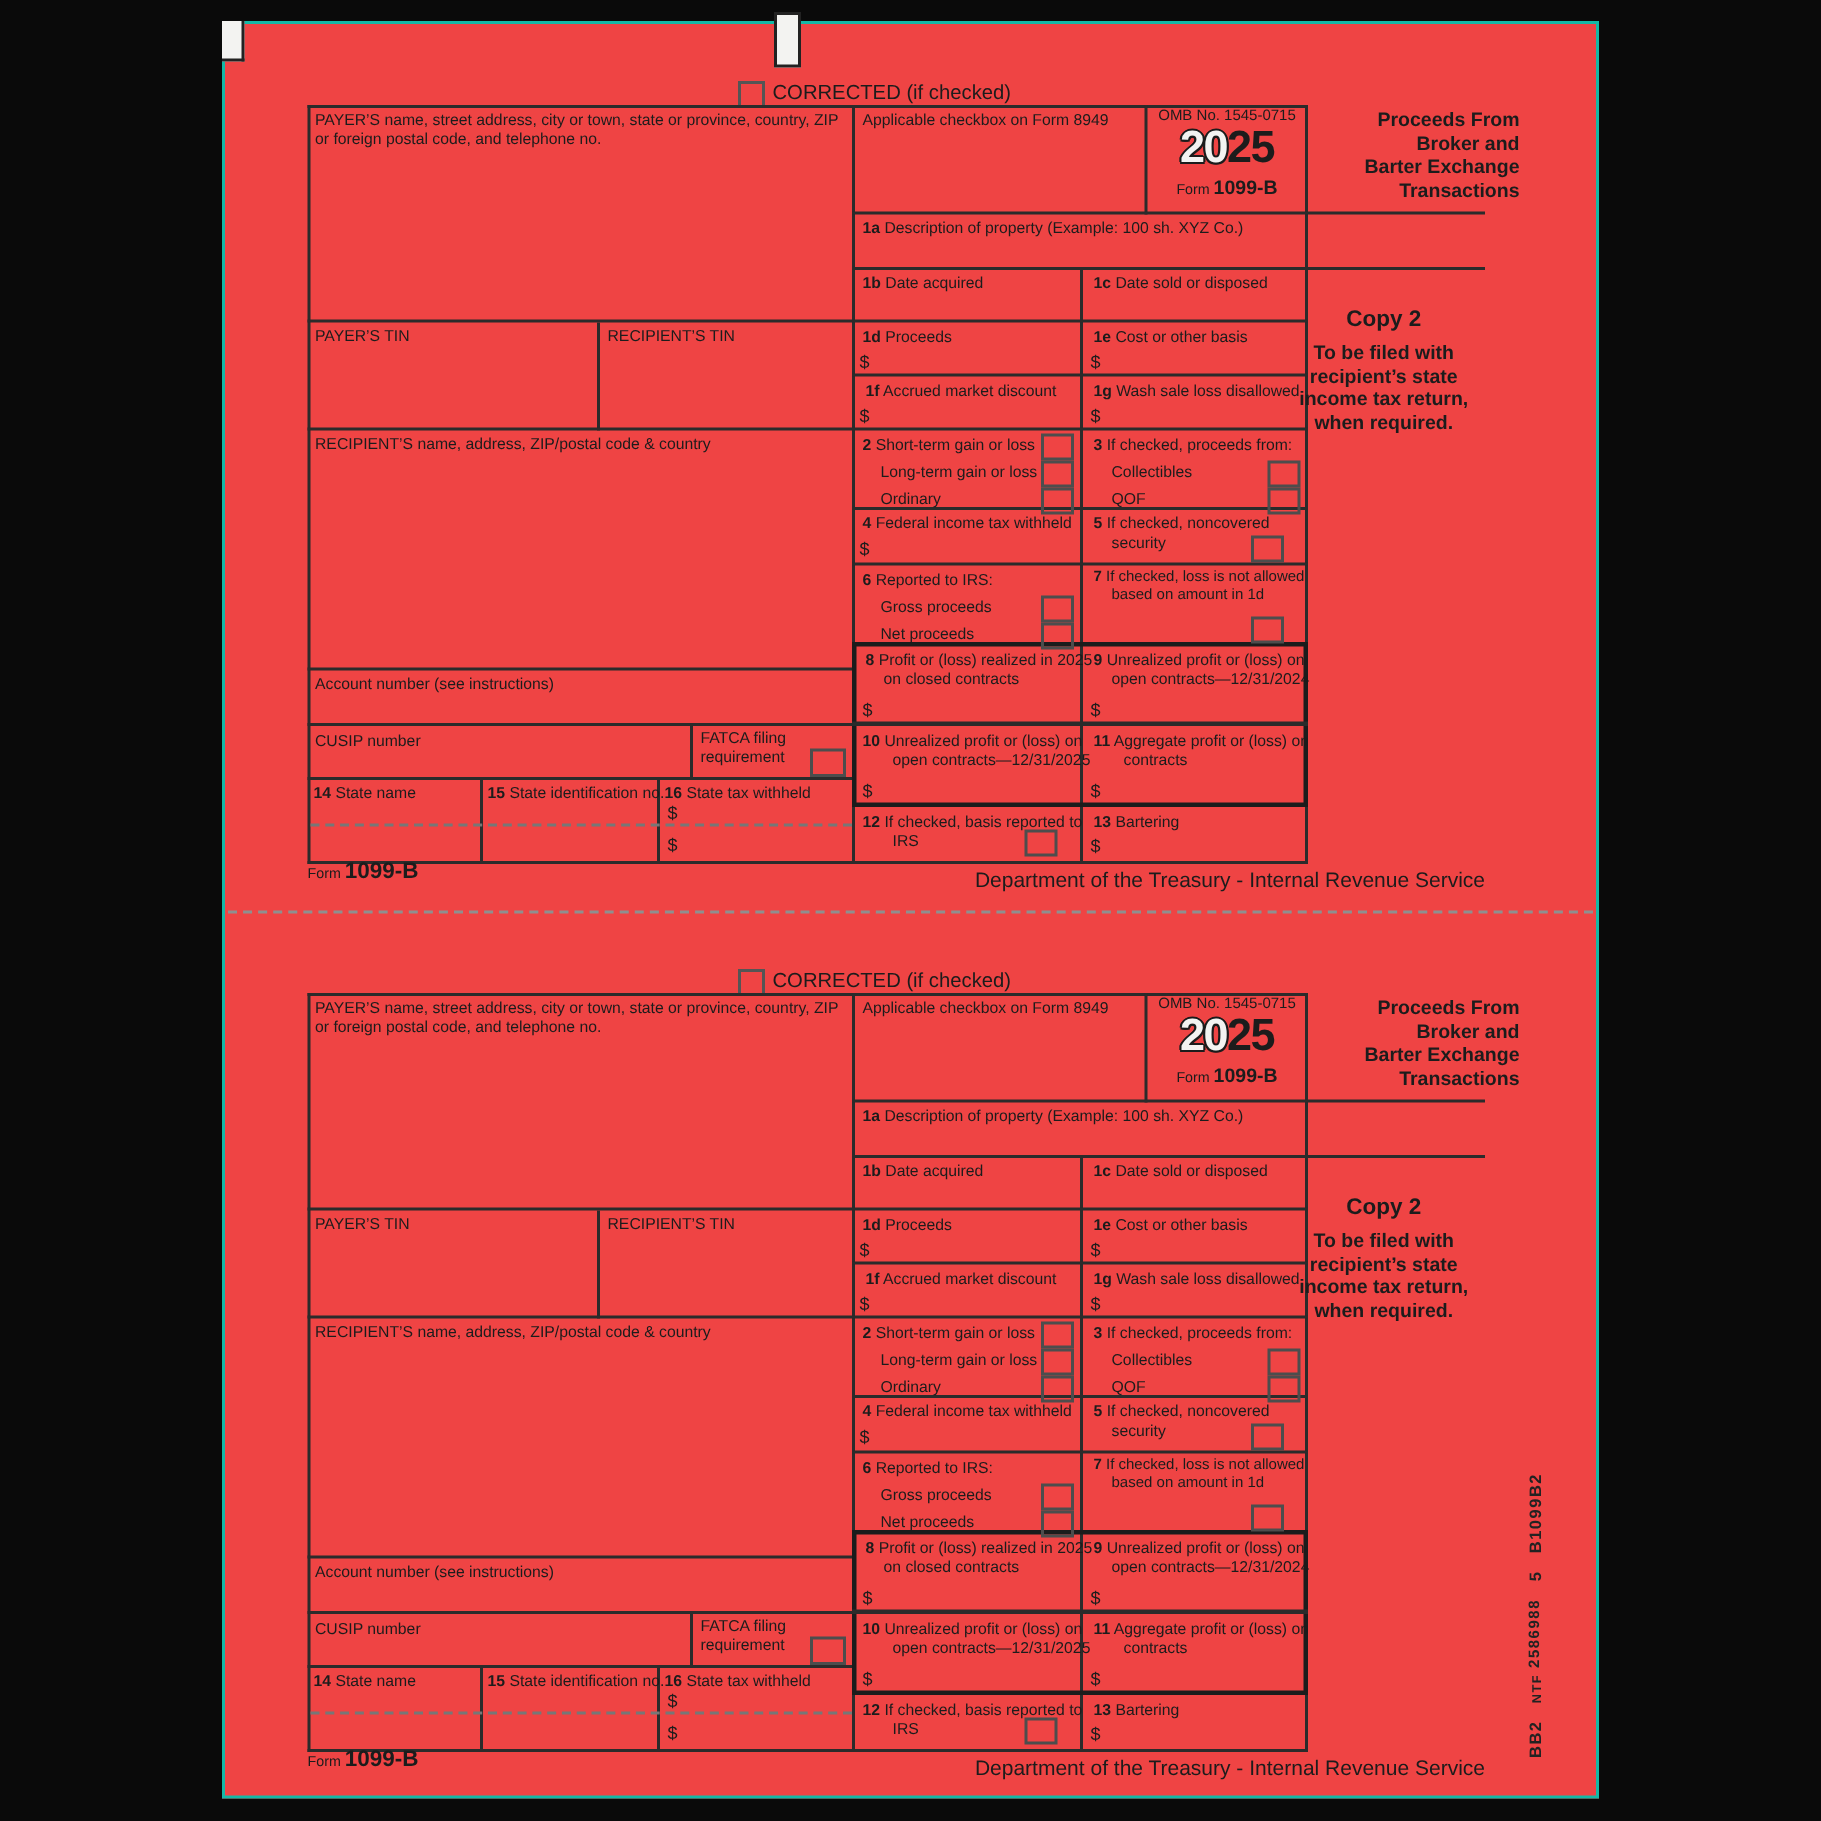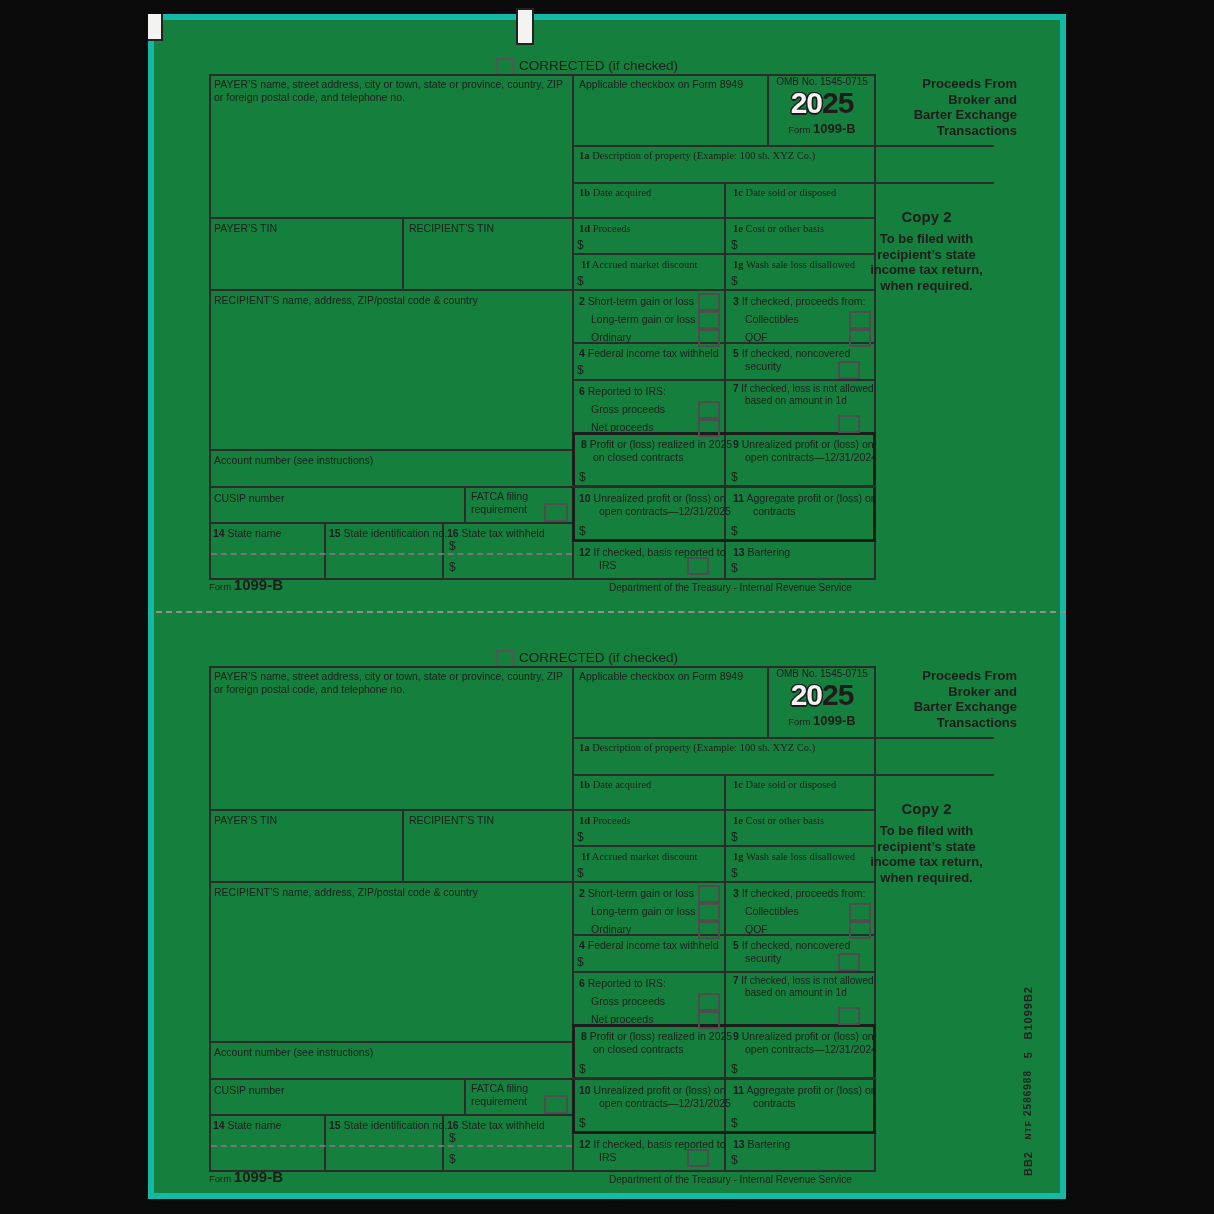--- a/index.html
+++ b/index.html
@@ -5,21 +5,21 @@
   html,body{margin:0;padding:0;}
   body{
     width:1214px;height:1214px;position:relative;overflow:hidden;
     background:#0a0a0a;
     font-family:"Liberation Sans","DejaVu Sans",sans-serif;
     color:#1c1c1c;
     -webkit-font-smoothing:antialiased;
   }
   .sheet{
     position:absolute;left:148px;top:14px;width:918px;height:1185px;
-    background:#15803d;border:6px solid #14b8a6;box-sizing:border-box;
+    background:#ef4444;border:2px solid #14b8a6;box-sizing:border-box;
   }
   .notch1{position:absolute;left:148px;top:14px;width:13px;height:25px;background:#f3f3f1;
     border:2px solid #222;border-left:none;border-top:none;z-index:5;}
   .notch2{position:absolute;left:516px;top:8px;width:14px;height:33px;background:#f3f3f1;
     border:2px solid #222;z-index:5;}
   .separator{position:absolute;left:2px;top:591px;width:910px;border-top:2px dashed #8f8f8f;}
 
   .form{position:absolute;left:55px;width:792px;height:552px;}
   .form-slot-1{top:38px;}
   .form-slot-2{top:630px;}
@@ -31,21 +31,21 @@
   .hl,.vl{position:absolute;background:#2b2b2b;display:block;}
   .hl{height:2px;}
   .vl{width:2px;}
   .hl.dashed{background:none;border-top:2px dashed #777;height:0;}
   .group-rect{position:absolute;border:3px solid #1c1c1c;box-sizing:border-box;background:transparent;display:block;}
   .hl.thick{height:3px;}
 
   .cell{position:absolute;font-size:10.5px;line-height:1.2;}
   .cell b{font-weight:bold;}
   .hang1{padding-left:12px;text-indent:-12px;}
-  .hang2{padding-left:17px;text-indent:-17px;font-family:Liberation Serif, serif;}
+  .hang2{padding-left:17px;text-indent:-17px;}
   .hang3{padding-left:20px;text-indent:-20px;}
   .rows div{line-height:18px;}
   .indent{padding-left:12px;}
   .dol{position:absolute;font-size:12px;}
   .cb{position:absolute;width:18px;height:14px;border:2px solid #4d4d4d;background:transparent;}
 
   .omb-box{position:absolute;left:560px;top:2px;width:106px;text-align:center;}
   .omb{font-size:10px;}
   .year{font-size:30px;font-weight:bold;letter-spacing:-1px;margin-top:1px;line-height:30px;}
   .y-out{color:#f3f3f1;text-shadow:-1px -1px 0 #1c1c1c,1px -1px 0 #1c1c1c,-1px 1px 0 #1c1c1c,1px 1px 0 #1c1c1c,-1.5px 0 0 #1c1c1c,1.5px 0 0 #1c1c1c,0 1.5px 0 #1c1c1c,0 -1.5px 0 #1c1c1c;}
@@ -53,21 +53,21 @@
   .formline b{font-size:13px;}
 
   .rcol-line{position:absolute;left:667px;width:118px;height:2px;background:#2b2b2b;}
   .title-block{position:absolute;left:686px;top:18px;width:122px;text-align:right;font-weight:bold;font-size:13px;line-height:15.5px;white-space:nowrap;}
   .copy-block{position:absolute;left:650px;top:150px;width:135px;text-align:center;font-weight:bold;}
   .copy-head{font-size:15px;margin-bottom:6px;}
   .copy-note{font-size:13px;line-height:15.5px;}
 
   .footer-form{position:absolute;left:0;top:518px;font-size:9.5px;}
   .footer-form b{font-size:15px;}
-  .footer-dept{position:absolute;left:400px;top:524px;width:385px;font-size:10px;}
+  .footer-dept{position:absolute;left:400px;top:524px;width:385px;text-align:right;font-size:14px;}
 
   .vcodes{position:absolute;left:856px;top:966px;width:36px;height:190px;display:flex;flex-direction:column;justify-content:space-between;align-items:center;}
   .vcode{writing-mode:vertical-rl;transform:rotate(180deg);font-weight:bold;font-size:11px;letter-spacing:1px;color:#222;}
   .vcode .ntf{font-size:8.5px;font-weight:bold;}
   .vcode .ntfnum{font-size:10px;}
 </style>
 </head>
 <body>
 
 <div class="sheet">

